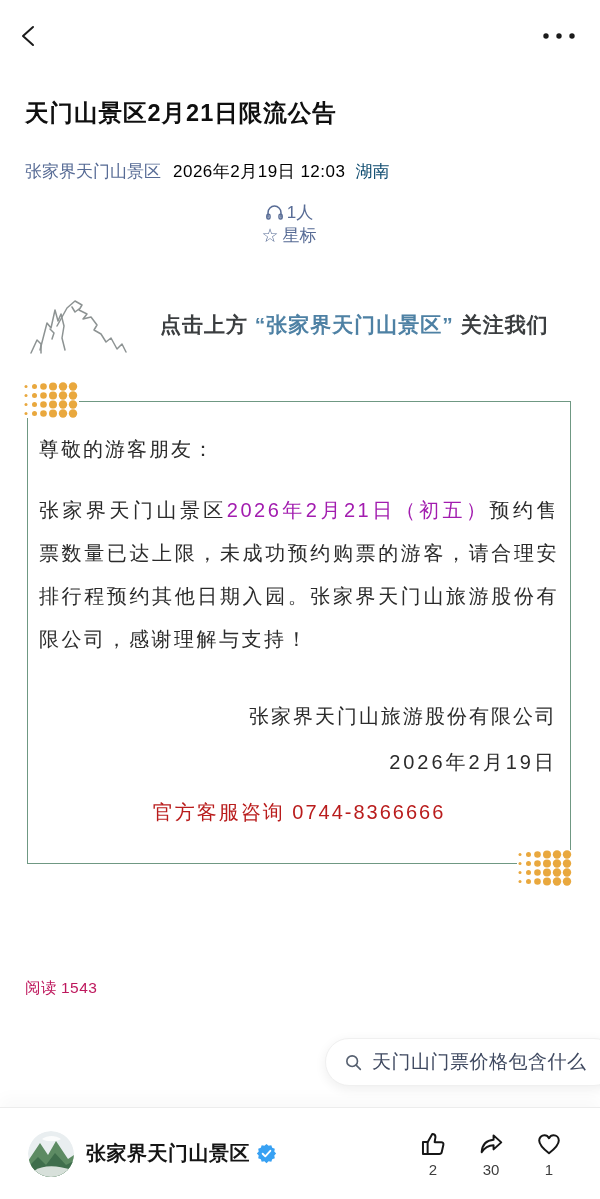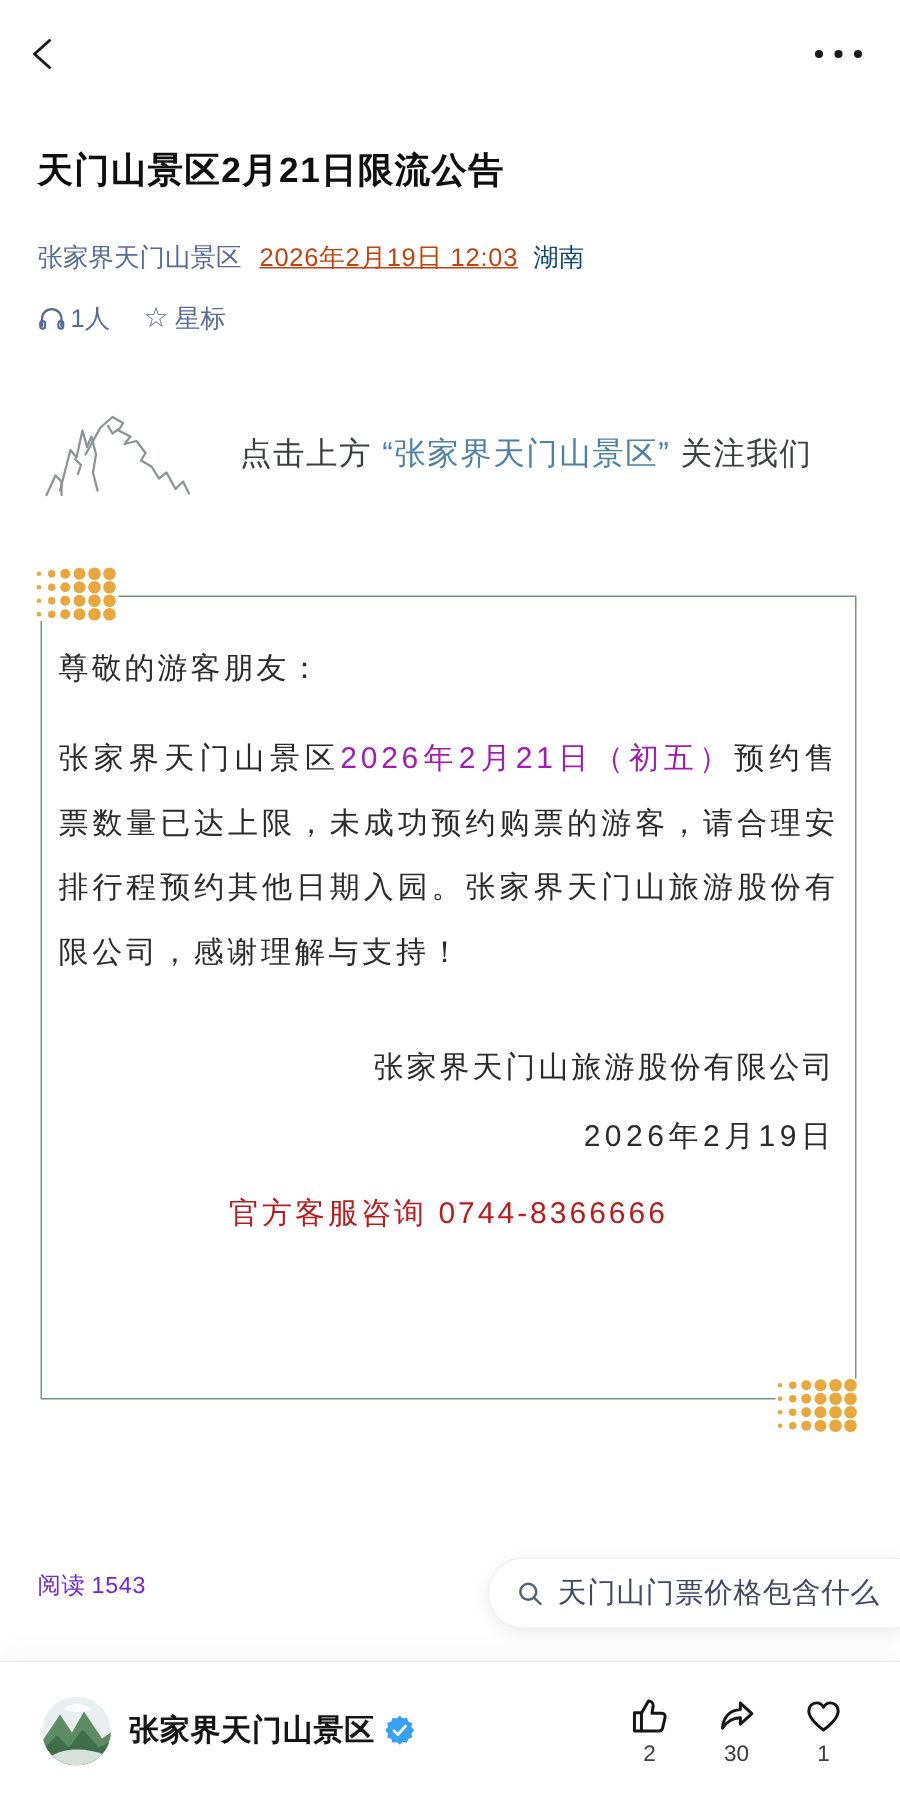--- a/index.html
+++ b/index.html
@@ -11,52 +11,52 @@
     color:#1a1a1a;
   }
   
   .nav { padding:24px 24px 0 18px; display:flex; justify-content:space-between; align-items:flex-start; height:32px; }
   .nav svg { display:block; }
 
   
   .title { margin:42px 25px 17px 25px; font-size:23.5px; font-weight:bold; color:#0f0f0f; letter-spacing:1px; line-height:1.35; }
   .meta { margin:30px 25px 0 25px; font-size:17px; display:flex; align-items:baseline; }
   .meta .author { color:#576b95; }
-  .meta .time { color:#c2410c; margin-left:12px; letter-spacing:0.5px;text-decoration:underline; }
+  .meta .time { color:#000000; margin-left:12px; letter-spacing:0.5px; }
   .meta .loc { color:#0c4a6e; margin-left:10px; }
-  .listen { margin:18px 25px 0 25px; font-size:17px; color:#576b95; display:flex; align-items:center; }
+  .listen { margin:18px 25px 0 25px; font-size:17px; color:#576b95; display:flex; align-items:center;flex-direction:column; }
   .listen .grp { display:flex; align-items:center; margin-right:22px; }
   .listen .star-glyph { font-size:19px; margin-right:4px; }
   .listen svg { margin-right:3px; }
 
   
   .banner { margin:46px 25px 0 28px; display:flex; align-items:center; }
-  .banner .txt { font-size:21px; color:#3b3e40; font-weight:400; letter-spacing:1px; margin-left:6px; white-space:nowrap; }
+  .banner .txt { font-size:21px; color:#3b3e40; font-weight:700; letter-spacing:1px; margin-left:6px; white-space:nowrap; }
   .banner .acct { color:#4e81a4; }
 
   
   .notice-box {
     position:relative; box-sizing:border-box;
-    margin:63px 29px 0 27px; height:536px;
+    margin:44px 29px 0 27px; height:463px;
     border:1.5px solid #6f9883;
     padding:34px 11px 0 11px;
     font-size:20px; color:#2b2b2b;
   }
   .dots { position:absolute; background:#ffffff; line-height:0; }
   .dots-tl { top:-20px; left:-5px; }
   .dots-br { bottom:-23px; right:-3px; }
   .greeting { letter-spacing:2px; }
   .para { margin-top:26px; line-height:43px; letter-spacing:2.5px; text-align:justify; }
   .hl { color:#a21caf; }
   .sig { margin-top:32px; text-align:right; line-height:46px; letter-spacing:2px; padding-right:2px; }
   .sig .sig-date { letter-spacing:3px; }
   .hotline { margin-top:14px; text-align:center; letter-spacing:2px; color:#b91c1c; }
 
   
-  .read { margin:114px 25px 0 25px; font-size:15.5px; color:#6d28d9; letter-spacing:0.5px; }
+  .read { margin:114px 25px 0 25px; font-size:15.5px; color:#be185d; letter-spacing:0.5px; }
   .read span { margin-right:4px; }
 
   
   .search-pill {
     position:absolute; top:1038px; left:325px; right:-18px; height:48px;
     background:#ffffff; border:1px solid #f0f0f0; border-radius:26px;
     box-shadow:0 3px 12px rgba(0,0,0,0.07);
     display:flex; align-items:center; padding-left:18px; box-sizing:border-box;
   }
   .search-pill .q { font-size:19px; color:#3f4960; margin-left:9px; letter-spacing:0.5px; }

